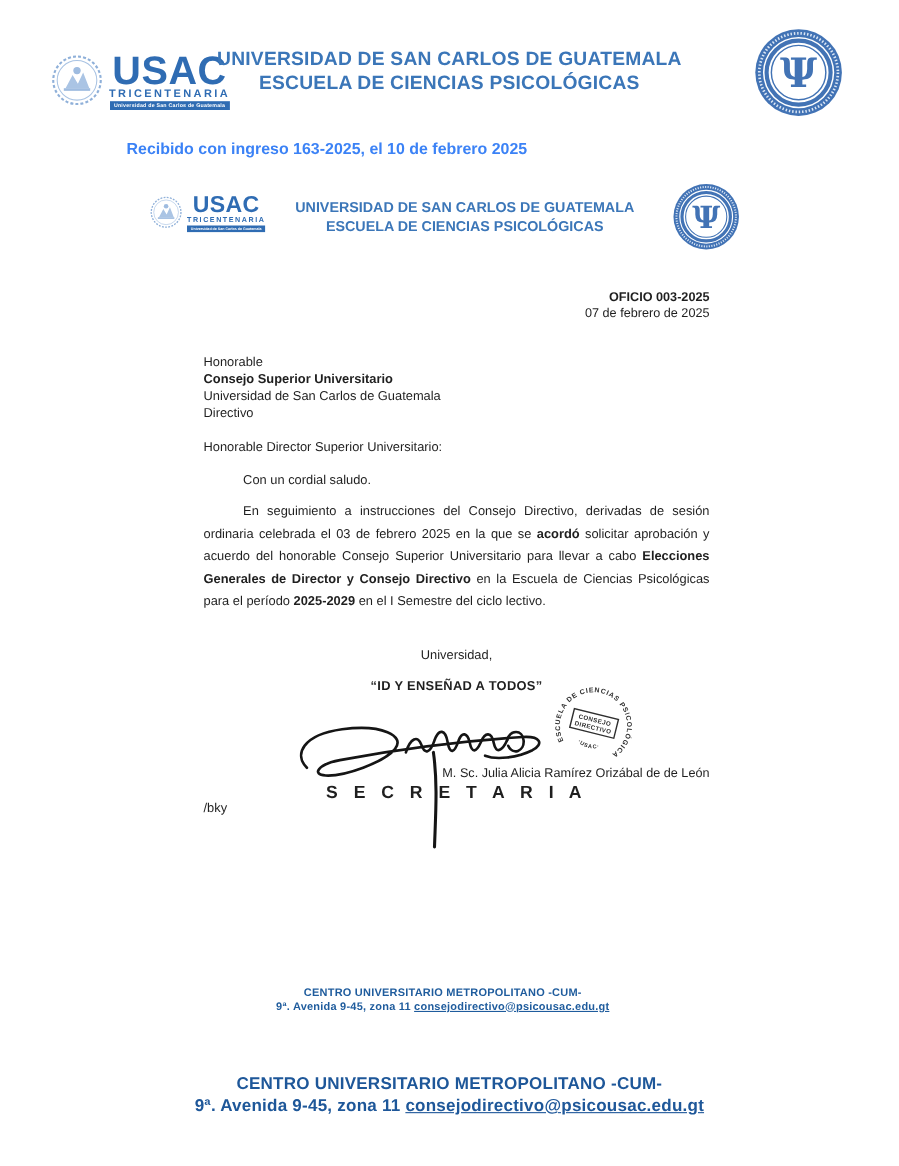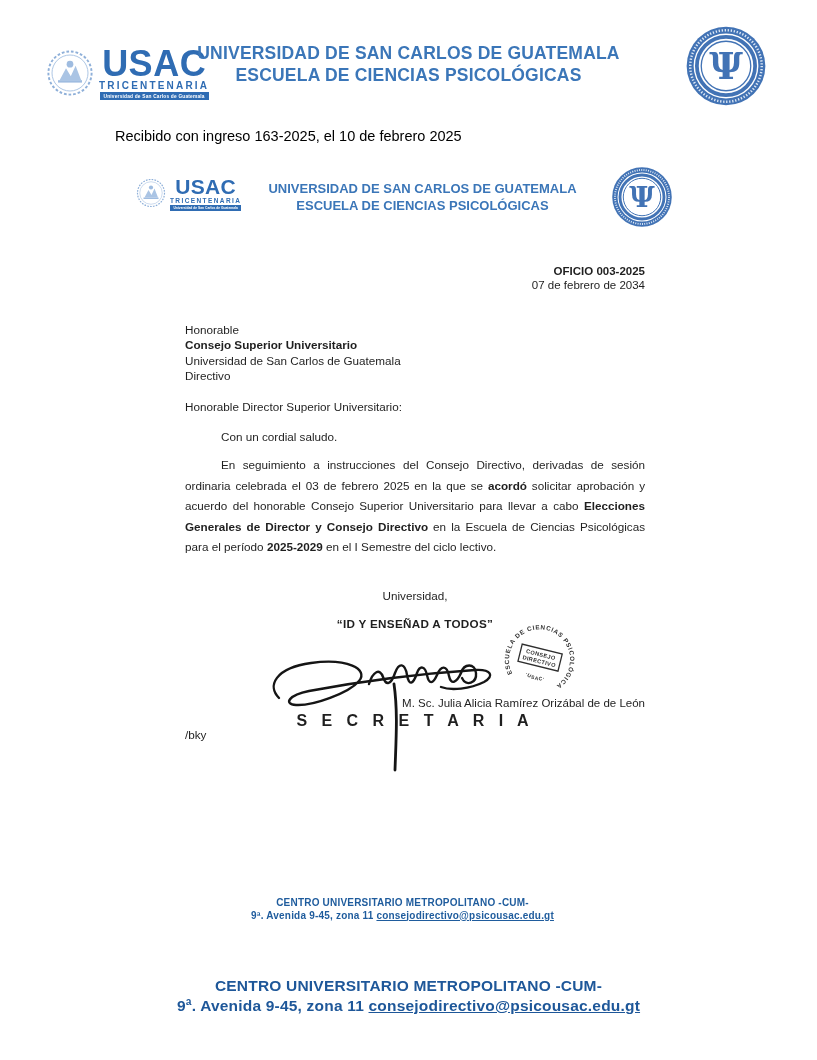--- a/index.html
+++ b/index.html
@@ -12,21 +12,21 @@
   .usac-logo { position:absolute; display:flex; align-items:flex-start; gap:5px; }
   .usac-logo.outer { left:46px; top:20px; }
   .usac-col { display:flex; flex-direction:column; align-items:center; }
   .outer .usac-acronym { font-size:36px; font-weight:bold; line-height:30px; color:#2f6cb3; letter-spacing:.5px; }
   .outer .usac-tric { font-size:10px; font-weight:bold; color:#2f6cb3; letter-spacing:2.2px; margin-top:1px; white-space:nowrap; }
   .outer .usac-bar { margin-top:1px; background:#2f6cb3; color:#fff; font-size:4.8px; font-weight:bold; padding:1.5px 4px; white-space:nowrap; letter-spacing:.2px; }
   .hdr-title { position:absolute; left:170px; right:170px; top:14px; text-align:center; color:#3b76b8; font-weight:bold; font-size:17.5px; line-height:21.5px; letter-spacing:.2px; }
   .psi-wrap.outer-psi { position:absolute; right:50px; top:-4px; width:82px; height:82px; }
 
   
-  .received { position:absolute; top:114px; left:115px; font-size:14.5px; font-weight:normal; color:#000000;text-align:right; }
+  .received { position:absolute; top:114px; left:115px; font-size:14.5px; font-weight:bold; color:#3b82f6;text-align:right; }
 
   
   .doc { position:absolute; left:130px; top:150px; width:545px; height:775px; font-size:11.7px; color:#1f1f1f; }
   .doc-header { position:absolute; top:0; left:0; right:0; height:72px; }
   .usac-logo.inner { left:6px; top:14px; position:absolute; gap:4px; }
   .inner .usac-acronym { font-size:21px; font-weight:bold; line-height:18px; color:#2f6cb3; letter-spacing:.3px; }
   .inner .usac-tric { font-size:6.5px; font-weight:bold; color:#2f6cb3; letter-spacing:1.4px; margin-top:1px; white-space:nowrap; }
   .inner .usac-bar { margin-top:1px; background:#2f6cb3; color:#fff; font-size:3.3px; font-weight:bold; padding:1px 3px; white-space:nowrap; }
   .doc-title { position:absolute; left:120px; right:80px; top:17px; text-align:center; color:#3b76b8; font-weight:bold; font-size:13px; line-height:16.5px; }
   .psi-wrap.inner-psi { position:absolute; right:2px; top:2px; width:62px; height:62px; }
@@ -126,21 +126,21 @@
           <circle cx="50" cy="50" r="43.6" fill="none" stroke="#dce7f5" stroke-width="3" stroke-dasharray="1.6 2.1"></circle>
           <circle cx="50" cy="50" r="35.5" fill="none" stroke="#4273b5" stroke-width="4.6"></circle>
           <circle cx="50" cy="50" r="30.2" fill="none" stroke="#4273b5" stroke-width="1.6"></circle>
           <text x="50" y="66" text-anchor="middle" font-family="DejaVu Serif, serif" font-weight="bold" font-size="45" fill="#4273b5">Ψ</text>
         </svg>
       </div>
     </div>
 
     <div class="oficio">
       <div class="oficio-no">OFICIO 003-2025</div>
-      <div>07 de febrero de 2034</div>
+      <div>07 de febrero de 2025</div>
     </div>
 
     <div class="addressee">
       <div>Honorable</div>
       <div class="addr-bold">Consejo Superior Universitario</div>
       <div>Universidad de San Carlos de Guatemala</div>
       <div>Directivo</div>
     </div>
 
     <div class="salutation">Honorable Director Superior Universitario:</div>

